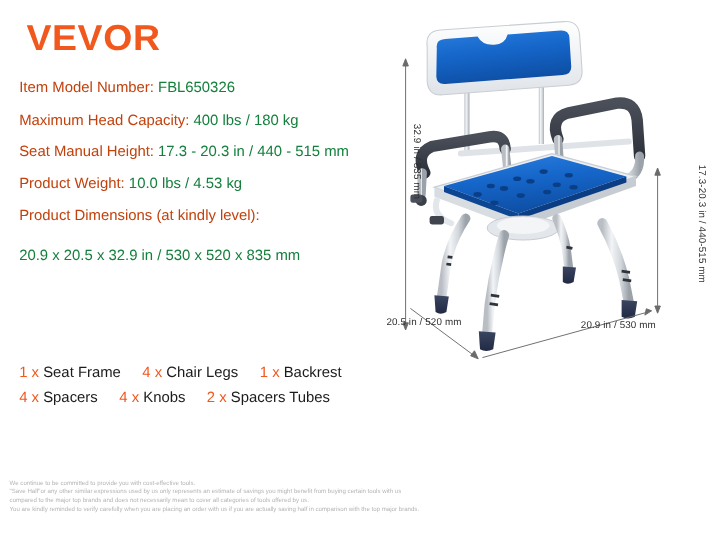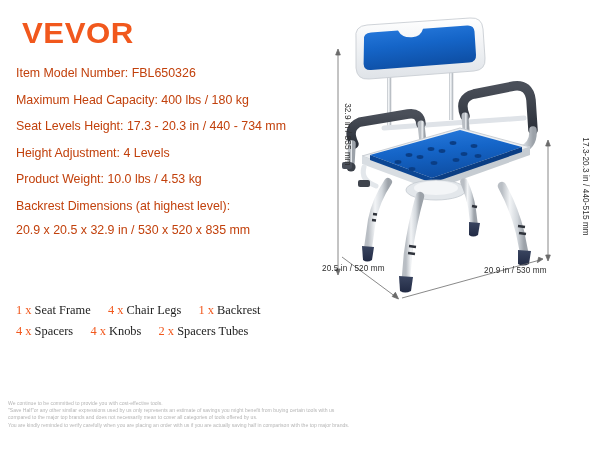--- a/index.html
+++ b/index.html
@@ -27,29 +27,29 @@
 
   
   .specs{position:absolute;left:16px;top:66px;width:330px;}
   .spec-row{
     font-size:12.4px;line-height:14px;
     margin-bottom:12.5px;
     color:#222222;
     white-space:nowrap;
   }
   .spec-label{color:#c2410c;}
-  .spec-value{color:#c2410c;}
+  .spec-value{color:#15803d;}
   .spec-row.two-line{white-space:normal;margin-bottom:9px;}
-  .spec-row.two-line .spec-value{display:block;margin-top:10px;}
+  .spec-row.two-line .spec-value{display:block;margin-top:20px;}
 
   
   .parts{position:absolute;left:16px;top:300px;width:420px;}
   .part-line{
     font-size:12.4px;line-height:20.5px;
-    color:#1c1c1c;white-space:nowrap;font-family:Liberation Serif, serif;
+    color:#1c1c1c;white-space:nowrap;
   }
   .qty{color:#F1581D;}
   .part-name{color:#1c1c1c;}
   .part-gap{display:inline-block;width:11px;}
 
   
   .disclaimer{
     position:absolute;left:8px;top:400px;width:588px;
     font-size:5.1px;line-height:7.2px;
     color:#b5b5b5;
@@ -91,33 +91,29 @@
   <div class="specs">
     <div class="spec-row">
       <span class="spec-label">Item Model Number:</span>
       <span class="spec-value">FBL650326</span>
     </div>
     <div class="spec-row">
       <span class="spec-label">Maximum Head Capacity:</span>
       <span class="spec-value">400 lbs / 180 kg</span>
     </div>
     <div class="spec-row">
-      <span class="spec-label">Seat Levels Height:</span>
-      <span class="spec-value">17.3 - 20.3 in / 440 - 734 mm</span>
-    </div>
-    <div class="spec-row">
-      <span class="spec-label">Height Adjustment:</span>
-      <span class="spec-value">4 Levels</span>
+      <span class="spec-label">Seat Manual Height:</span>
+      <span class="spec-value">17.3 - 20.3 in / 440 - 515 mm</span>
     </div>
     <div class="spec-row">
       <span class="spec-label">Product Weight:</span>
       <span class="spec-value">10.0 lbs / 4.53 kg</span>
     </div>
     <div class="spec-row two-line">
-      <span class="spec-label">Backrest Dimensions (at highest level):</span>
+      <span class="spec-label">Product Dimensions (at kindly level):</span>
       <span class="spec-value">20.9 x 20.5 x 32.9 in / 530 x 520 x 835 mm</span>
     </div>
   </div>
 
   <div class="parts">
     <div class="part-line">
       <span class="qty">1 x</span>
       <span class="part-name">Seat Frame</span>
       <span class="part-gap"></span>
       <span class="qty">4 x</span>

